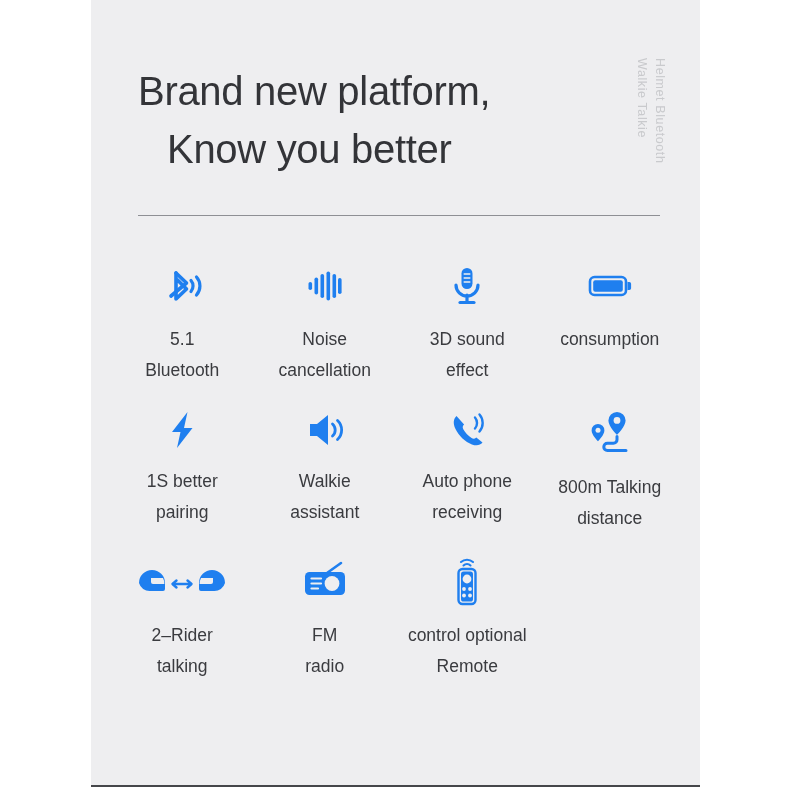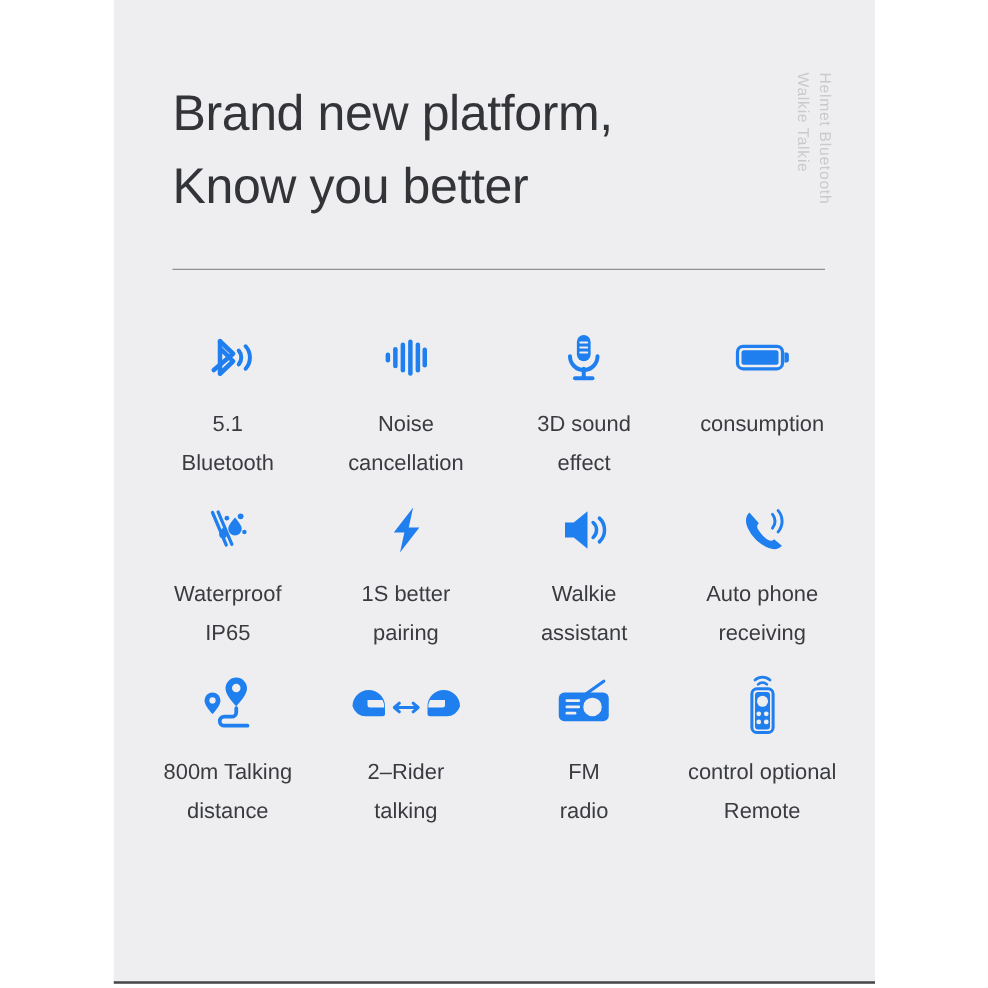--- a/index.html
+++ b/index.html
@@ -12,21 +12,21 @@
     position:absolute;left:91px;top:0;width:609px;height:787px;
     background:#eeeef0;border-bottom:2px solid #45464a;box-sizing:border-box;
   }
 
   
   .headline{
     position:absolute;left:47px;top:62px;width:470px;
     color:#333438;font-size:40px;line-height:58px;font-weight:400;
     letter-spacing:-0.3px;
   }
-  .headline .l2{display:block;}
+  .headline .l2{display:block;margin-left:29px;}
 
   .side-label{
     position:absolute;left:520px;top:58px;width:80px;height:140px;
   }
   .side-label span{
     position:absolute;top:0;left:0;
     transform-origin:left top;
     transform:rotate(90deg);
     white-space:nowrap;
     color:#c9cacd;font-size:12.5px;letter-spacing:0.6px;
@@ -36,21 +36,21 @@
 
   .divider{
     position:absolute;left:47px;top:215px;width:522px;height:1px;
     background:#8e8f94;
   }
 
   
   .grid{
     position:absolute;left:20px;top:258px;width:570px;
     display:grid;grid-template-columns:repeat(4,1fr);
-    row-gap:12px;
+    row-gap:18px;
   }
   .cell{
     display:flex;flex-direction:column;align-items:center;
     padding:0 2px;
   }
   .icon{
     height:56px;display:flex;align-items:center;justify-content:center;
     margin-bottom:10px;
   }
   .icon svg{display:block;}
@@ -142,37 +142,20 @@
             <rect x="5" y="14" width="36" height="18" rx="4.5" fill="none" stroke="#1f7fef" stroke-width="2.6"></rect>
             <rect x="8.2" y="17.2" width="29.6" height="11.6" rx="2" fill="#1f7fef"></rect>
             <path d="M42.5 19 h1.8 a1.8 1.8 0 0 1 1.8 1.8 v4.4 a1.8 1.8 0 0 1 -1.8 1.8 h-1.8 z" fill="#1f7fef"></path>
           </svg>
         </div>
         <div class="label">
           <span class="ln">consumption</span>
         </div>
       </div>
 
-      <div class="cell row-2">
-        <div class="icon">
-          <svg width="46" height="46" viewBox="0 0 46 46">
-            <path d="M29 13 c3.4 4 5.4 6.6 5.4 9 a5.4 5.4 0 0 1 -10.8 0 c0 -2.4 2 -5 5.4 -9 z" fill="#1f7fef"></path>
-            <path d="M19.5 21 c2 2.4 3.2 4 3.2 5.4 a3.2 3.2 0 0 1 -6.4 0 c0 -1.4 1.2 -3 3.2 -5.4 z" fill="#1f7fef"></path>
-            <circle cx="33.5" cy="12" r="2.3" fill="#1f7fef"></circle>
-            <circle cx="22.5" cy="13.5" r="1.9" fill="#1f7fef"></circle>
-            <circle cx="36.5" cy="24.5" r="1.8" fill="#1f7fef"></circle>
-            <line x1="11" y1="9" x2="22" y2="35" stroke="#1f7fef" stroke-width="2.6" stroke-linecap="round"></line>
-            <line x1="15.5" y1="8.5" x2="26.5" y2="34.5" stroke="#1f7fef" stroke-width="2.6" stroke-linecap="round"></line>
-          </svg>
-        </div>
-        <div class="label">
-          <span class="ln">Waterproof</span>
-          <span class="ln">IP65</span>
-        </div>
-      </div>
 
       <div class="cell row-2">
         <div class="icon">
           <svg width="46" height="46" viewBox="0 0 46 46">
             <path d="M28.5 5 L13 25 h8.5 L18 41 L33.5 21 H25 z" fill="#1f7fef"></path>
           </svg>
         </div>
         <div class="label">
           <span class="ln">1S better</span>
           <span class="ln">pairing</span>

